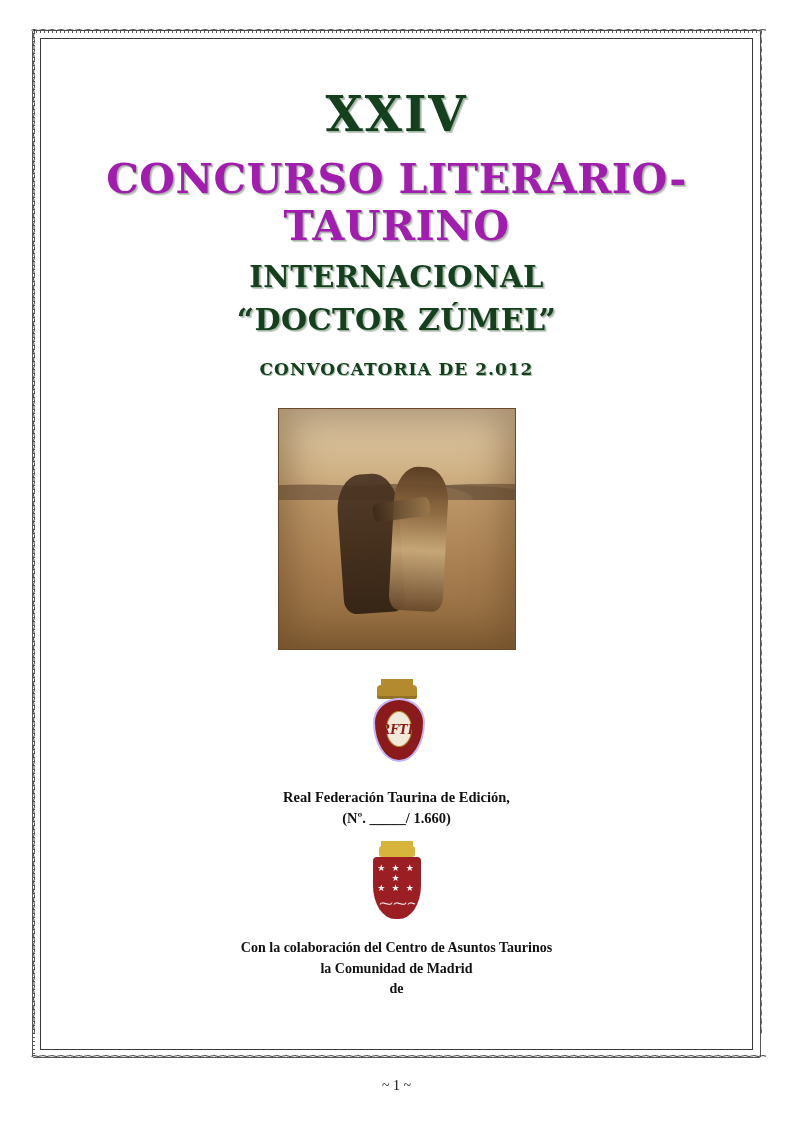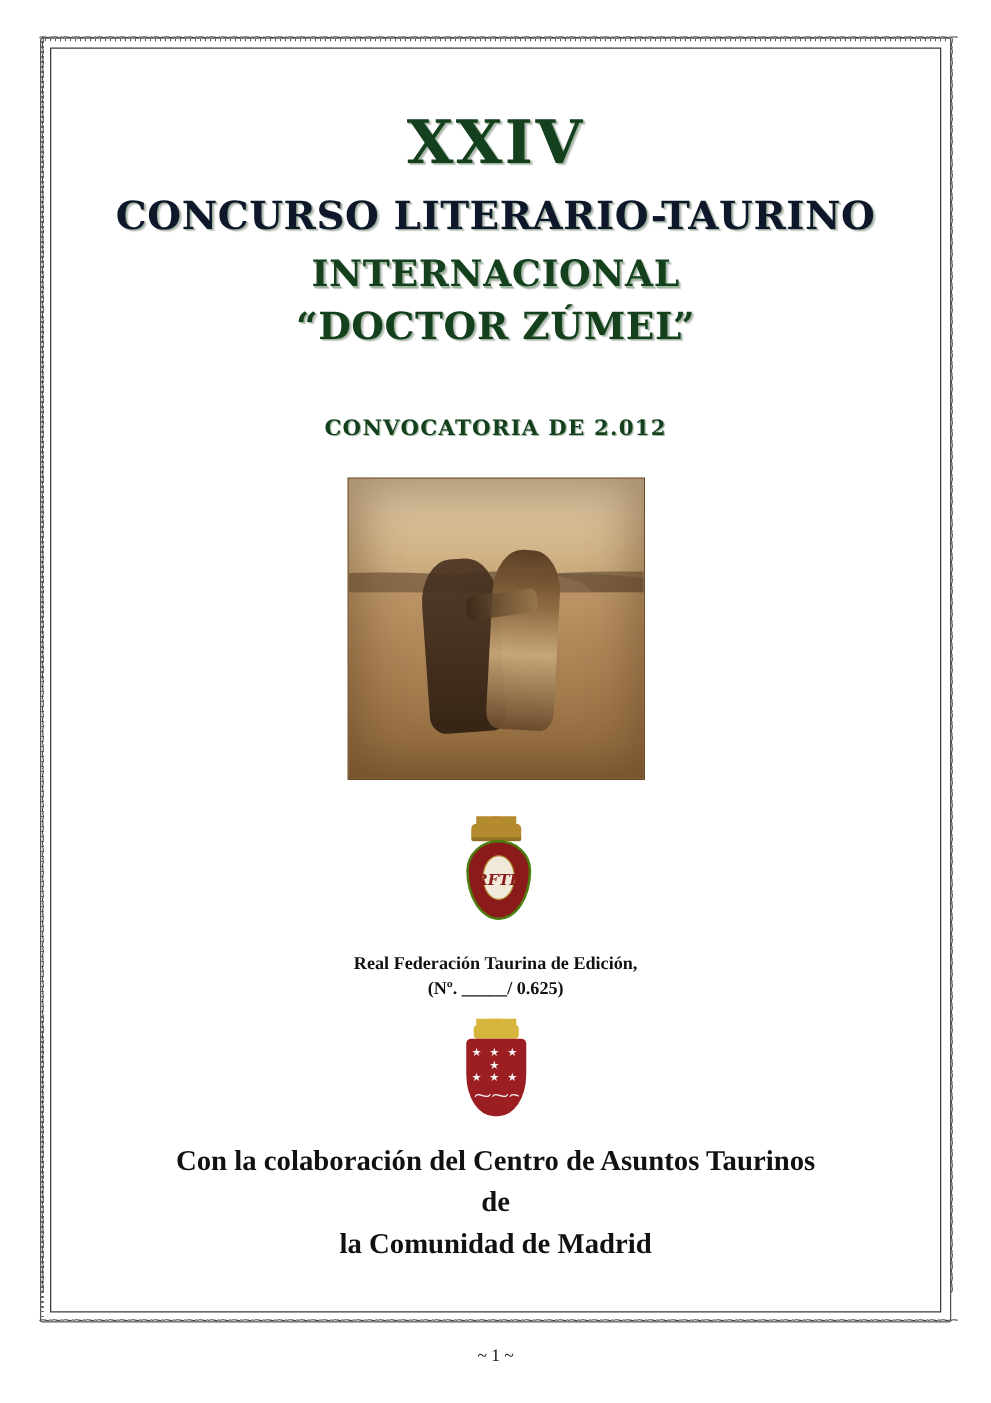--- a/index.html
+++ b/index.html
@@ -85,23 +85,23 @@
     font-size: 48px;
     letter-spacing: 2px;
     color: #14401e;
     text-shadow: 1px 1px 0 #9fb79f, 2px 2px 1px rgba(0,0,0,0.25);
     margin-top: 26px;
     margin-bottom: 8px;
   }
   .title-line2 {
     font-family: "DejaVu Serif", serif;
     font-weight: bold;
-    font-size: 31px;
+    font-size: 41px;
     letter-spacing: 0.5px;
-    color: #0f172a;
+    color: #a21caf;
     text-shadow: 1px 1px 0 #9fb79f, 2px 2px 1px rgba(0,0,0,0.22);
     margin: 14px 0 10px;
     line-height: 1.15;
   }
   .title-line3 {
     font-family: "DejaVu Serif", serif;
     font-weight: bold;
     font-size: 29px;
     letter-spacing: 0.5px;
     color: #14401e;
@@ -118,21 +118,21 @@
     margin: 4px 0 0;
     text-align: center;
   }
   .subtitle-call {
     font-family: "DejaVu Serif", serif;
     font-weight: bold;
     font-size: 17px;
     letter-spacing: 1px;
     color: #14401e;
     text-shadow: 1px 1px 0 #a8bda8;
-    margin-top: 54px;
+    margin-top: 22px;
   }
 
   
   .photo-wrap {
     margin: 30px auto 0;
     width: 236px;
     height: 240px;
     box-shadow: 0 0 0 1px #6b4a2a;
     position: relative;
     overflow: hidden;
@@ -207,21 +207,21 @@
     content: "";
     position: absolute; left: 4px; top: -6px; width: 32px; height: 8px;
     background:
       radial-gradient(circle at 16% 100%, #b38b2e 0 45%, transparent 47%),
       radial-gradient(circle at 50% 100%, #b38b2e 0 45%, transparent 47%),
       radial-gradient(circle at 84% 100%, #b38b2e 0 45%, transparent 47%);
   }
   .crest-royal .shield {
     position: absolute; left: 8px; top: 13px; width: 48px; height: 60px;
     background: #8b1a1a;
-    border: 2px solid #4d7c0f;
+    border: 2px solid #c4b5fd;
     border-radius: 50% 50% 50% 50% / 38% 38% 62% 62%;
     overflow: hidden;
   }
   .crest-royal .oval {
     position: absolute; left: 50%; top: 48%;
     transform: translate(-50%,-50%);
     width: 24px; height: 34px;
     background: #f1eadb;
     border: 1px solid #b38b2e;
     border-radius: 50%;
@@ -286,21 +286,21 @@
     line-height: 16px;
     letter-spacing: -1px;
     overflow: hidden;
   }
 
   
   .collab {
     margin-top: 18px;
     font-family: "Liberation Serif", serif;
     font-weight: bold;
-    font-size: 23px;
+    font-size: 14px;
     line-height: 1.45;
     color: #111;
   }
 
   
   .footer {
     position: absolute;
     left: 0; right: 0;
     bottom: 28px;
     text-align: center;
@@ -345,38 +345,38 @@
     <div class="crest-royal">
       <div class="crown"></div>
       <div class="shield">
         <div class="oval"></div>
         <div class="monogram">RFTE</div>
       </div>
     </div>
 
     <div class="edition">
       <div>Real Federación Taurina de Edición,</div>
-      <div>(Nº. _____/ 0.625)</div>
+      <div>(Nº. _____/ 1.660)</div>
     </div>
 
     <div class="crest-madrid">
       <div class="m-crown"></div>
       <div class="m-shield">
         <div class="stars">
           <div>★ ★ ★ ★</div>
           <div class="row2">★ ★ ★</div>
         </div>
         <div class="m-wave">⁓⁓⁓⁓⁓⁓</div>
       </div>
     </div>
 
     <div class="collab">
       <div>Con la colaboración  del Centro de Asuntos Taurinos</div>
+      <div>la Comunidad de Madrid</div>
       <div>de</div>
-      <div>la Comunidad de Madrid</div>
     </div>
 
   </div>
 
   <div class="footer">
     <span>~ 1 ~</span>
   </div>
 
 </div>
 

